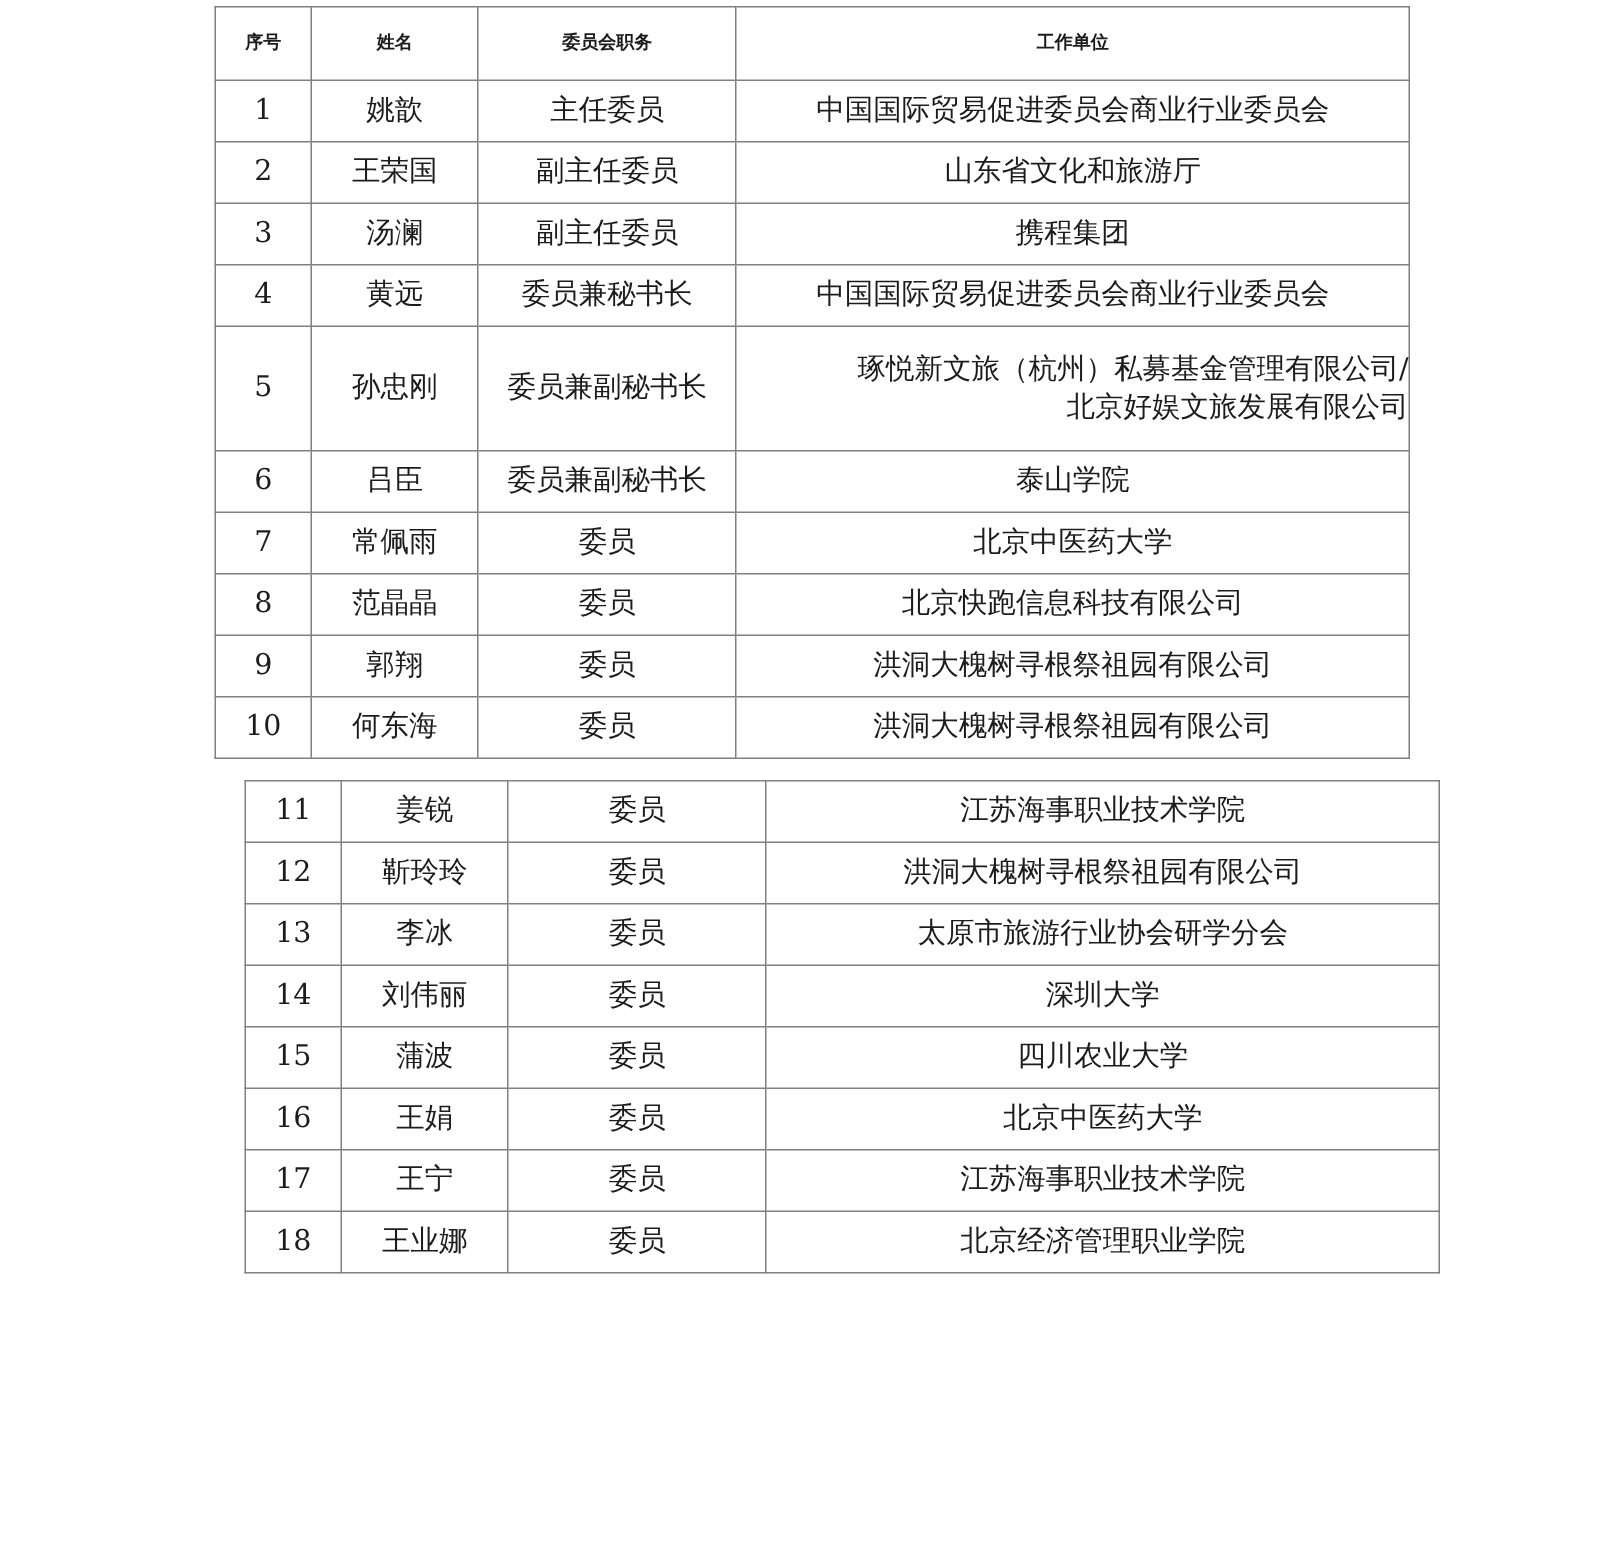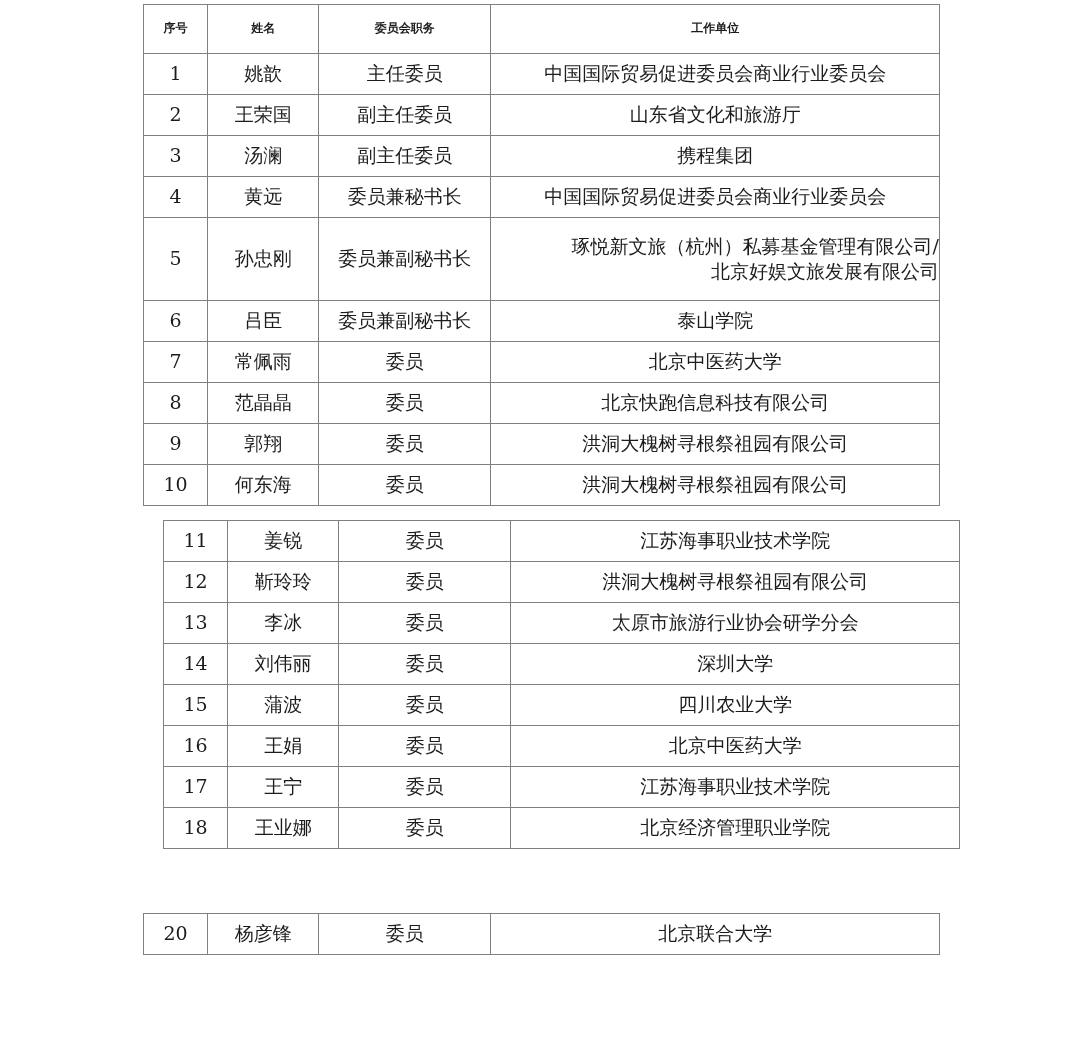--- a/index.html
+++ b/index.html
@@ -208,21 +208,15 @@
       </tbody>
     </table>
     <table class="table-block" style="top: 913px;">
       <colgroup>
         <col class="c-idx">
         <col class="c-name">
         <col class="c-role">
         <col class="c-unit">
       </colgroup>
       <tbody>
-        <tr class="row">
-          <td class="idx-cell">20</td>
-          <td>杨彦锋</td>
-          <td>委员</td>
-          <td>北京联合大学</td>
-        </tr>
       </tbody>
     </table>
   </div>
 
 </body></html>

